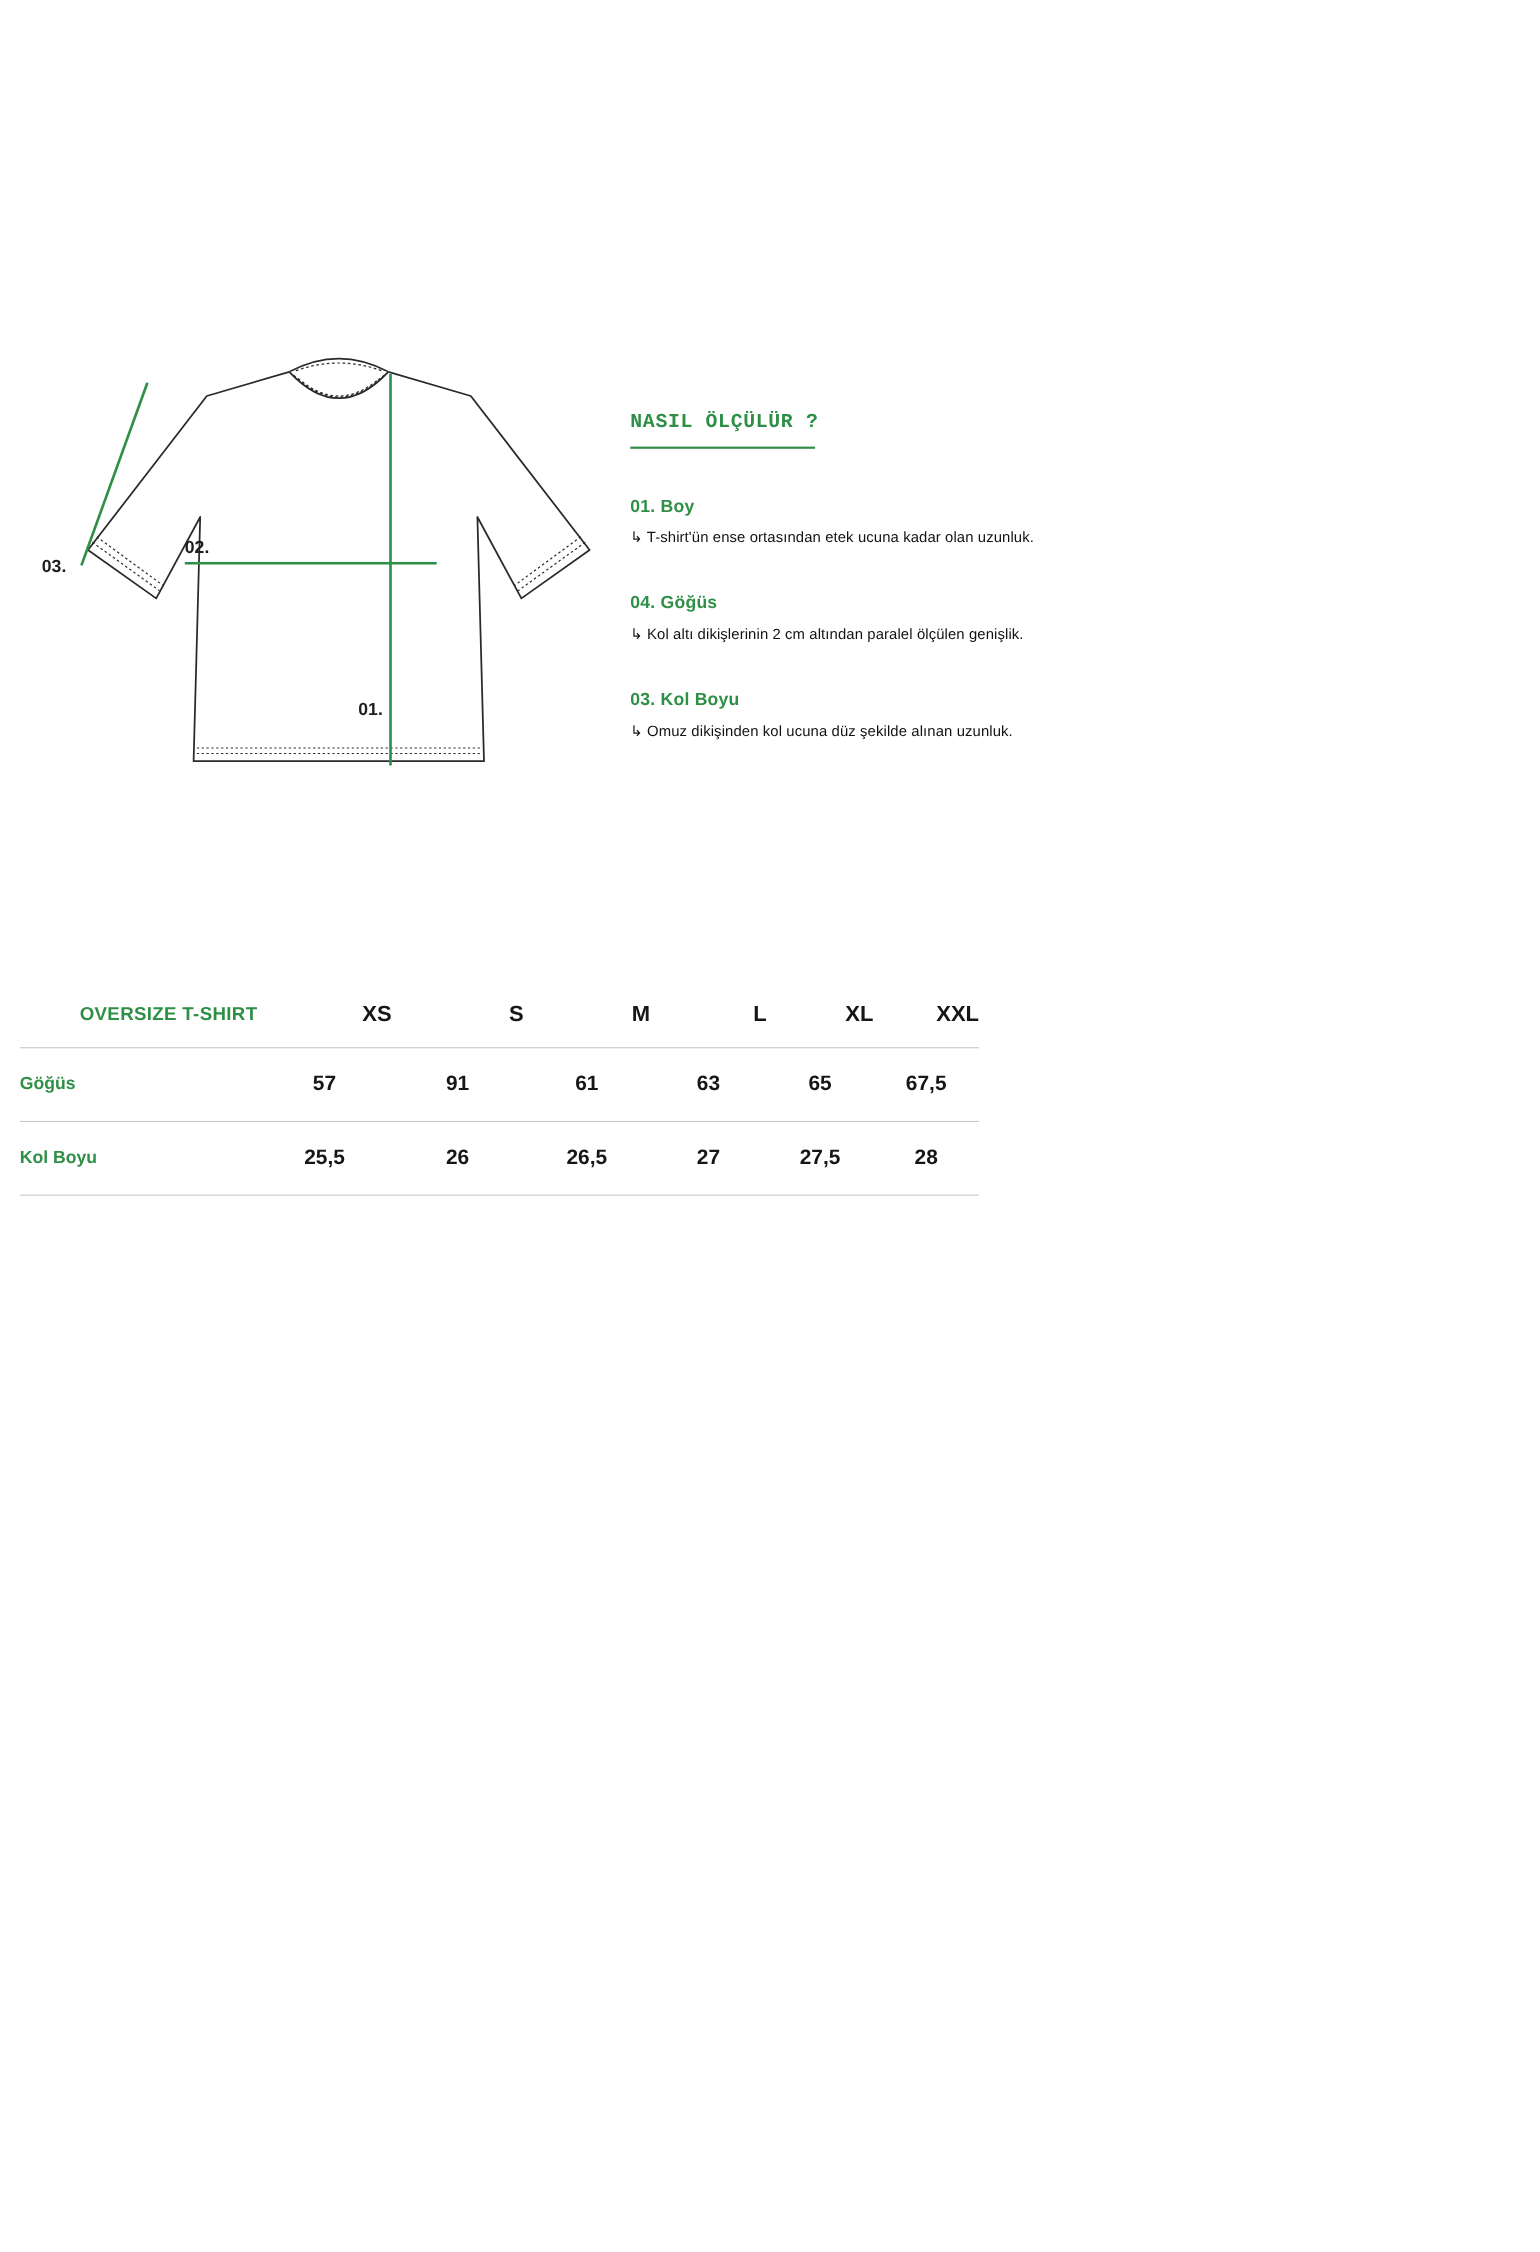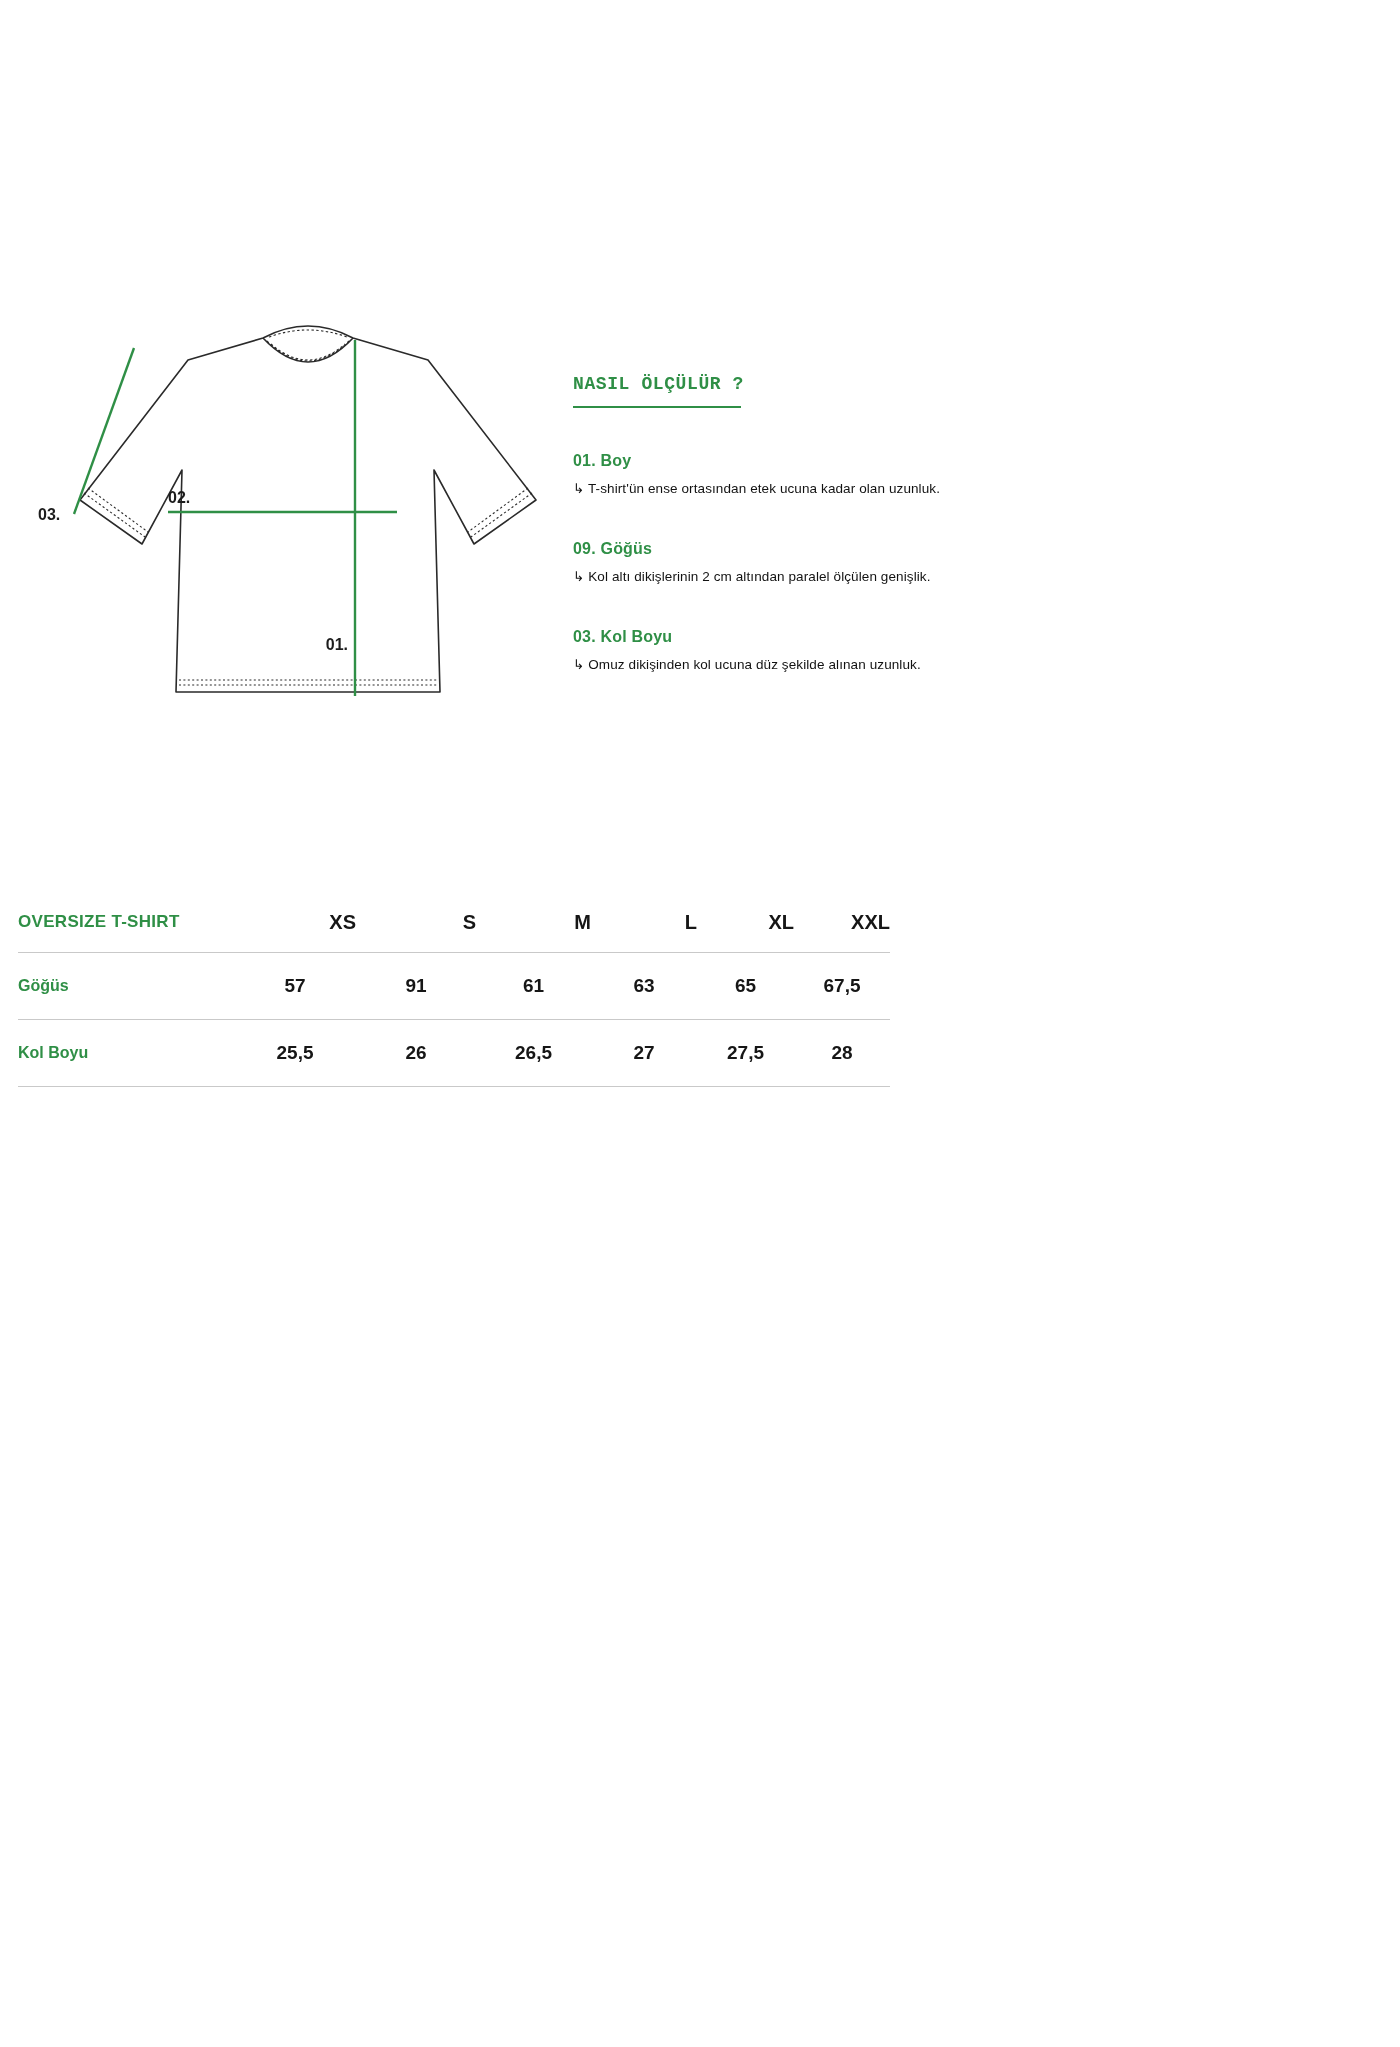--- a/index.html
+++ b/index.html
@@ -40,21 +40,21 @@
   .size-table{position:absolute;left:18px;top:892px;width:872px;}
   .trow{
     display:grid;
     grid-template-columns:216px 122px 120px 115px 106px 97px 96px;
     align-items:center;
     height:66px;
     border-bottom:1px solid var(--line);
   }
   .trow.thead{height:60px;}
   .cell{white-space:nowrap;}
-  .cell.ttitle{color:var(--green);font-weight:bold;font-size:17px;letter-spacing:.3px;}
+  .cell.ttitle{color:var(--green);font-weight:bold;font-size:17px;letter-spacing:.3px;text-align:right;}
   .cell.rlabel{color:var(--green);font-weight:bold;font-size:16px;}
   .cell.size-col{text-align:right;font-weight:bold;font-size:20px;color:var(--ink);}
   .cell.val{text-align:center;font-weight:bold;font-size:19px;color:var(--ink);}
 </style>
 </head>
 <body>
 
 <div class="page">
 
   <div class="diagram">
@@ -87,21 +87,21 @@
   <div class="howto">
     <div class="howto-title">NASIL ÖLÇÜLÜR ?</div>
     <div class="howto-underline"></div>
 
     <div class="howto-item">
       <div class="howto-heading">01. Boy</div>
       <div class="howto-desc">↳ T-shirt'ün ense ortasından etek ucuna kadar olan uzunluk.</div>
     </div>
 
     <div class="howto-item">
-      <div class="howto-heading">09. Göğüs</div>
+      <div class="howto-heading">04. Göğüs</div>
       <div class="howto-desc">↳ Kol altı dikişlerinin 2 cm altından paralel ölçülen genişlik.</div>
     </div>
 
     <div class="howto-item">
       <div class="howto-heading">03. Kol Boyu</div>
       <div class="howto-desc">↳ Omuz dikişinden kol ucuna düz şekilde alınan uzunluk.</div>
     </div>
   </div>
 
   <div class="size-table">

